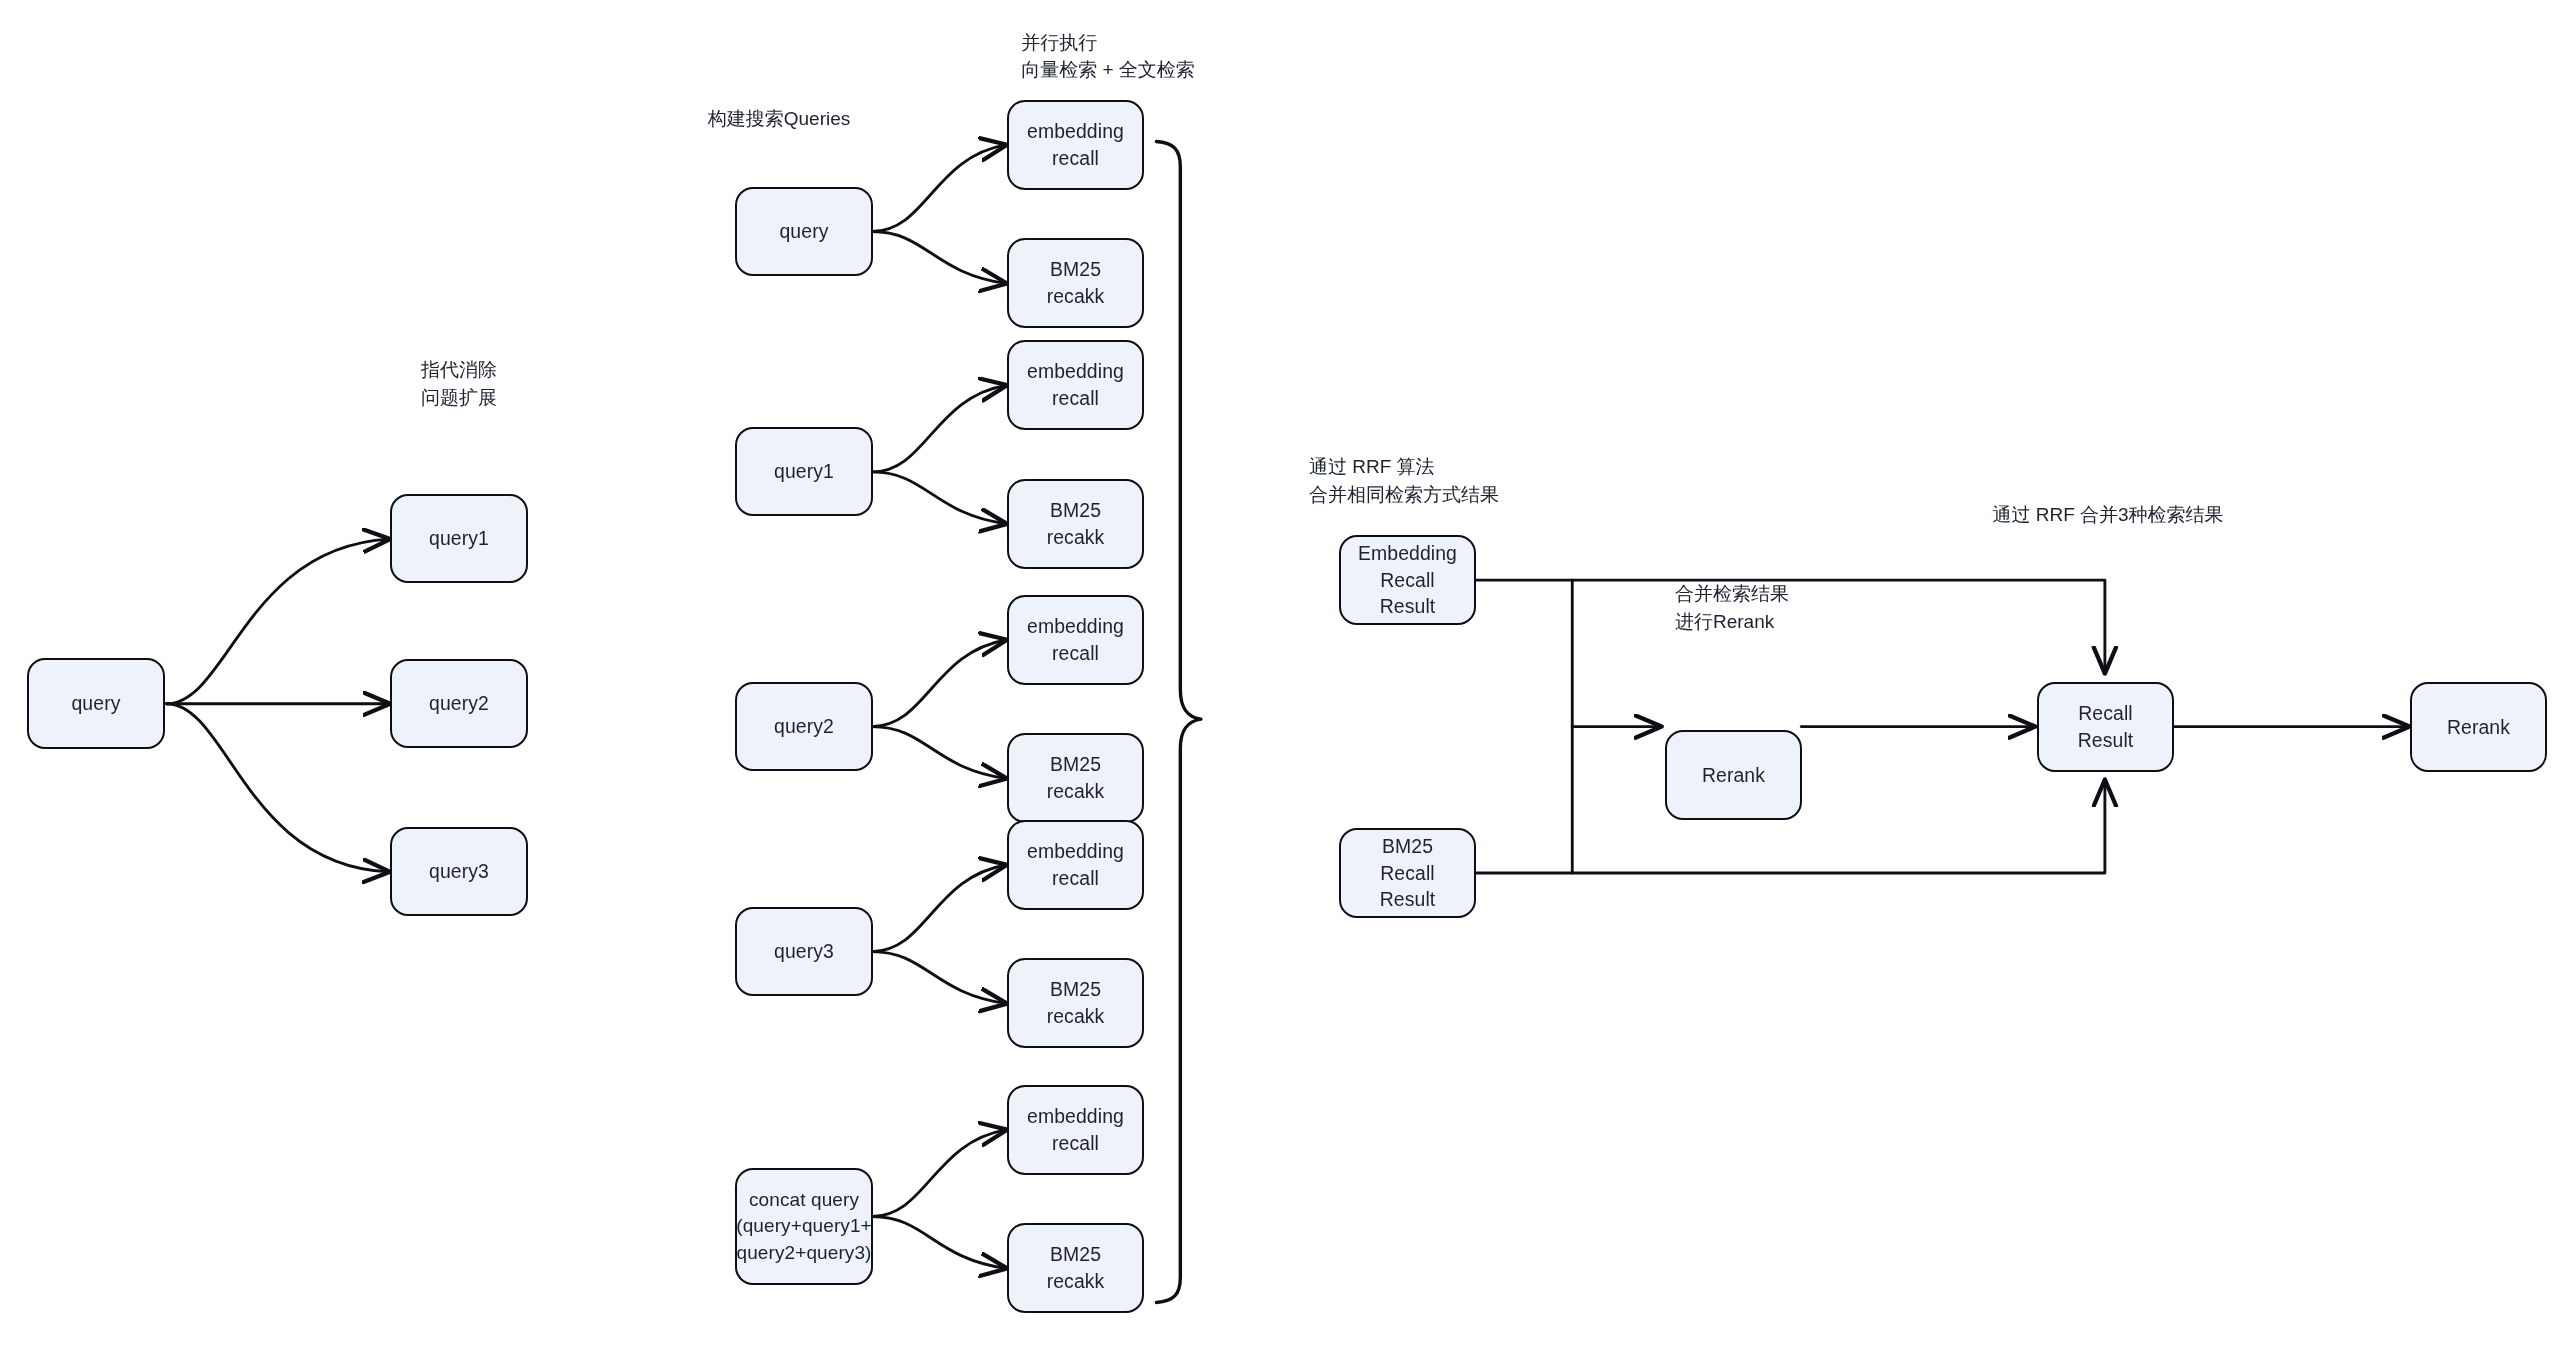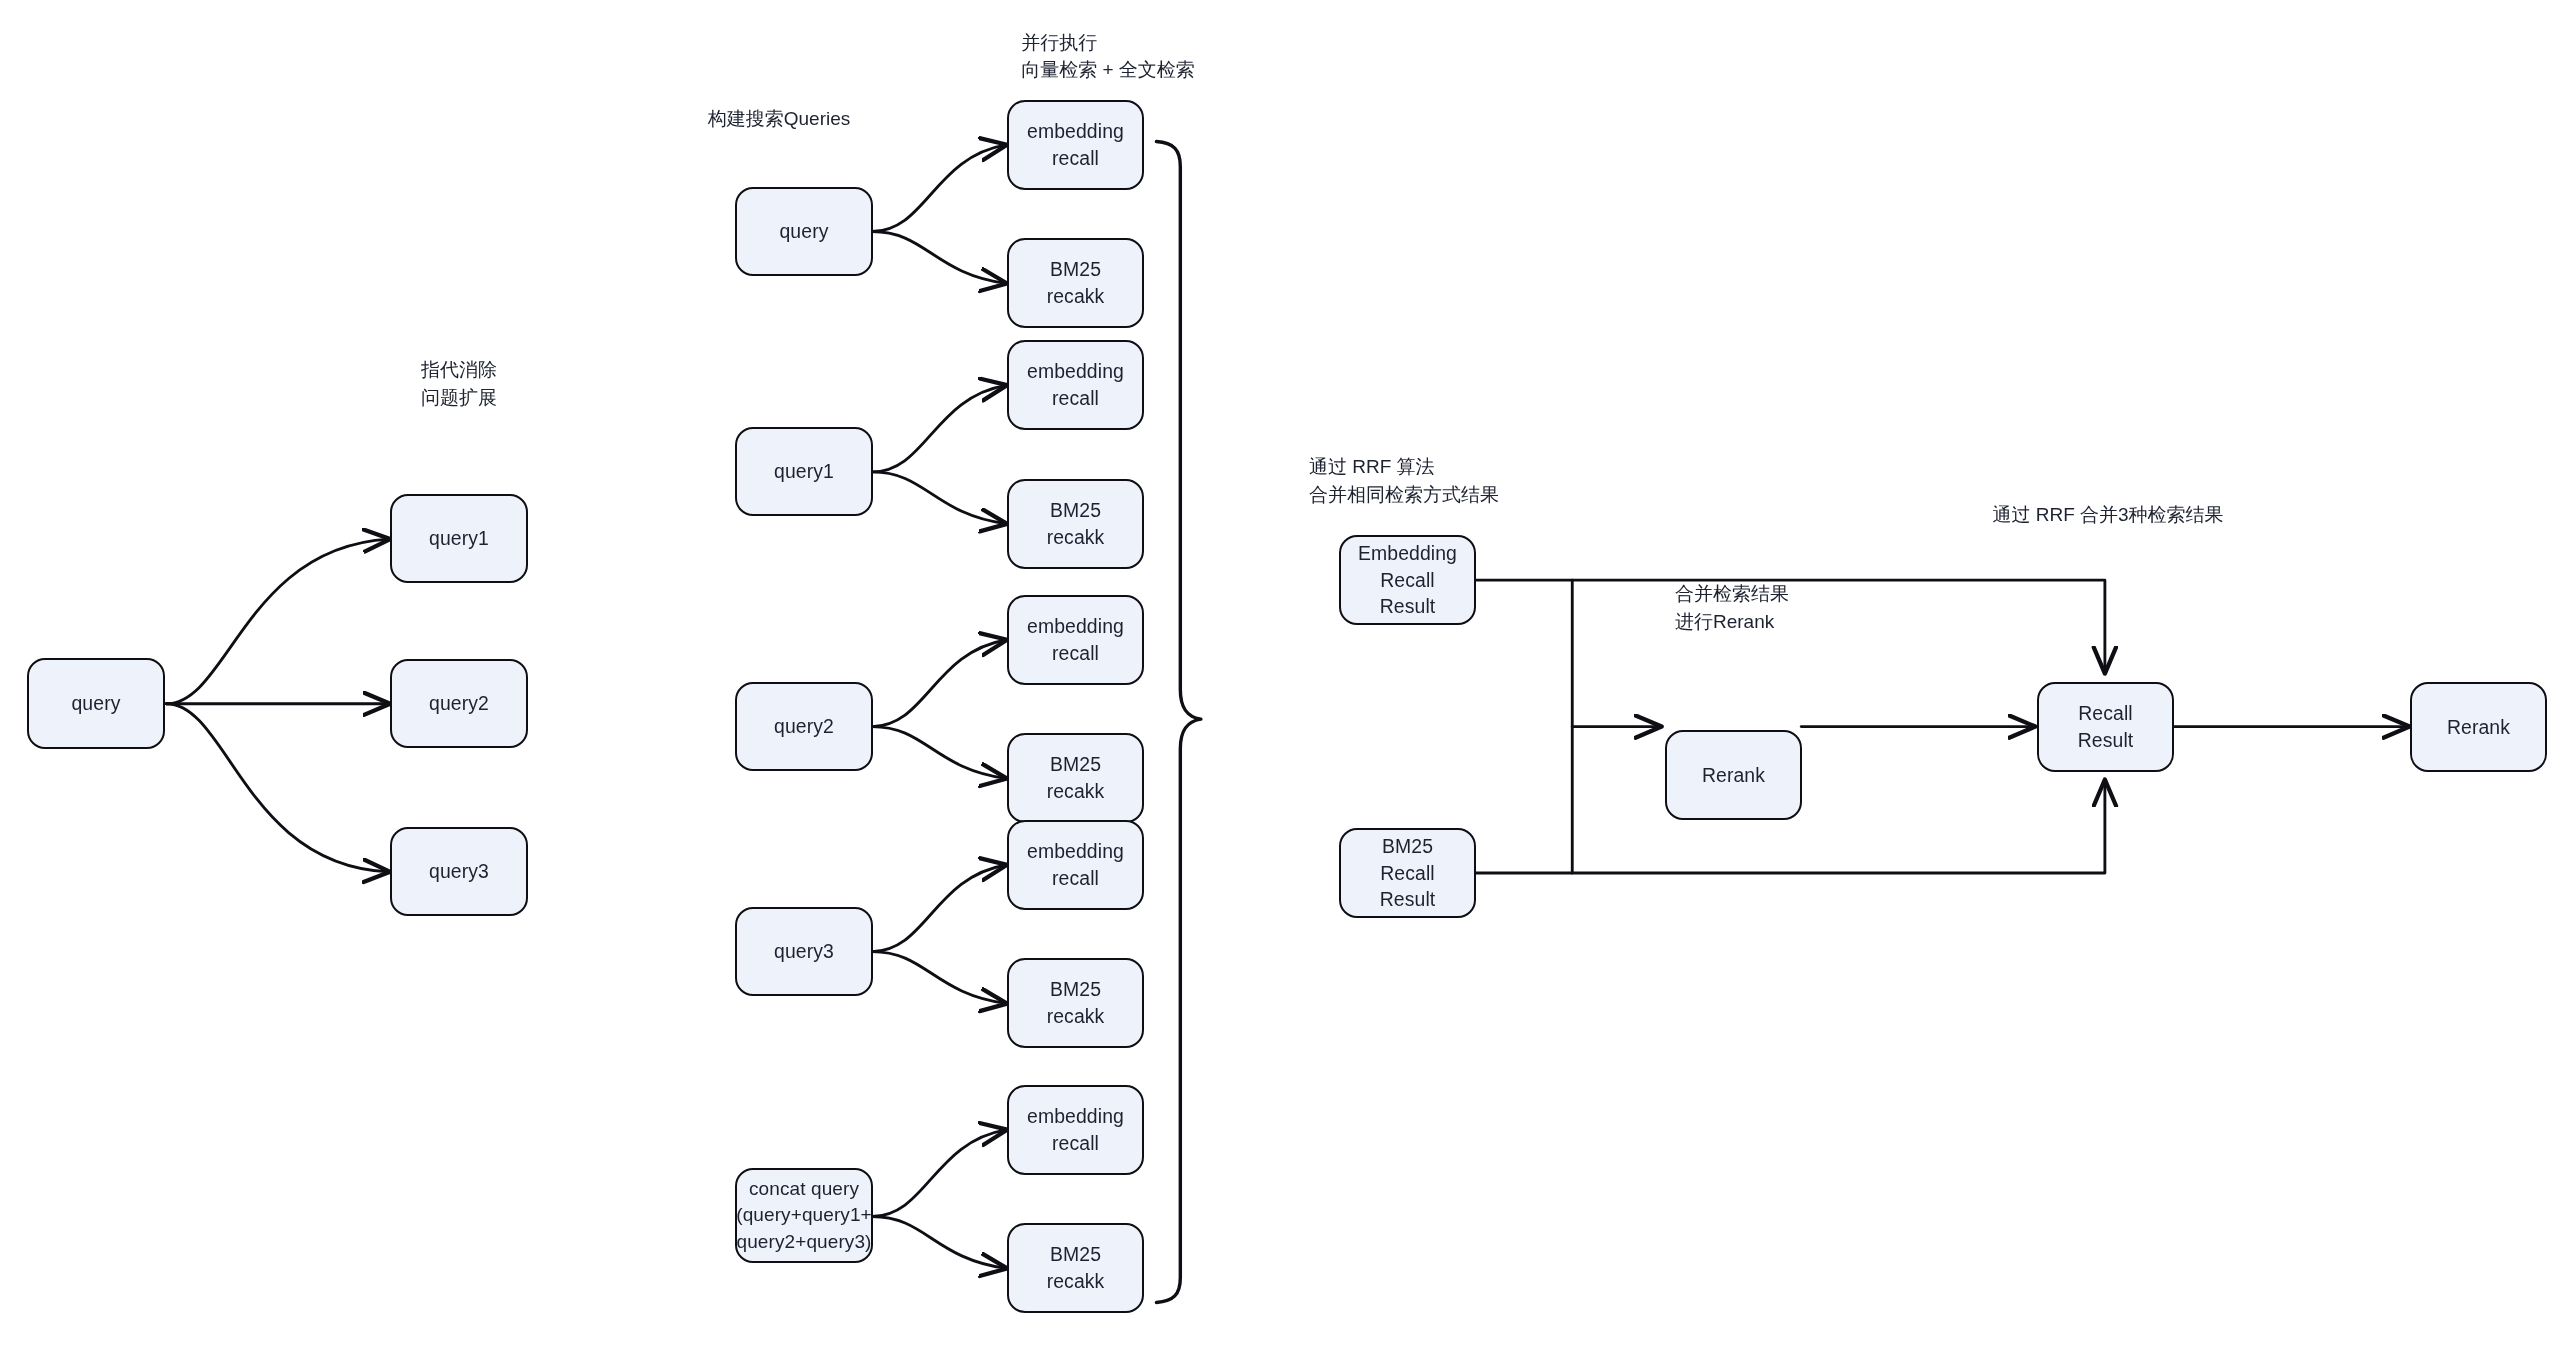--- a/index.html
+++ b/index.html
@@ -127,21 +127,21 @@
   <div class="node" style="left:390px; top:827px; width:138px; height:89px;">query3</div>
 
   <div class="node" style="left:735px; top:187px; width:138px; height:89px;">query</div>
 
   <div class="node" style="left:735px; top:427px; width:138px; height:89px;">query1</div>
 
   <div class="node" style="left:735px; top:682px; width:138px; height:89px;">query2</div>
 
   <div class="node" style="left:735px; top:907px; width:138px; height:89px;">query3</div>
 
-  <div class="node small" style="left:735px; top:1168px; width:138px; height:95px;">concat query
+  <div class="node small" style="left:735px; top:1168px; width:138px; height:117px;">concat query
 (query+query1+
 query2+query3)</div>
 
   <div class="node" style="left:1007px; top:100px; width:137px; height:90px;">embedding
 recall</div>
   <div class="node" style="left:1007px; top:238px; width:137px; height:90px;">BM25
 recakk</div>
 
   <div class="node" style="left:1007px; top:340px; width:137px; height:90px;">embedding
 recall</div>

